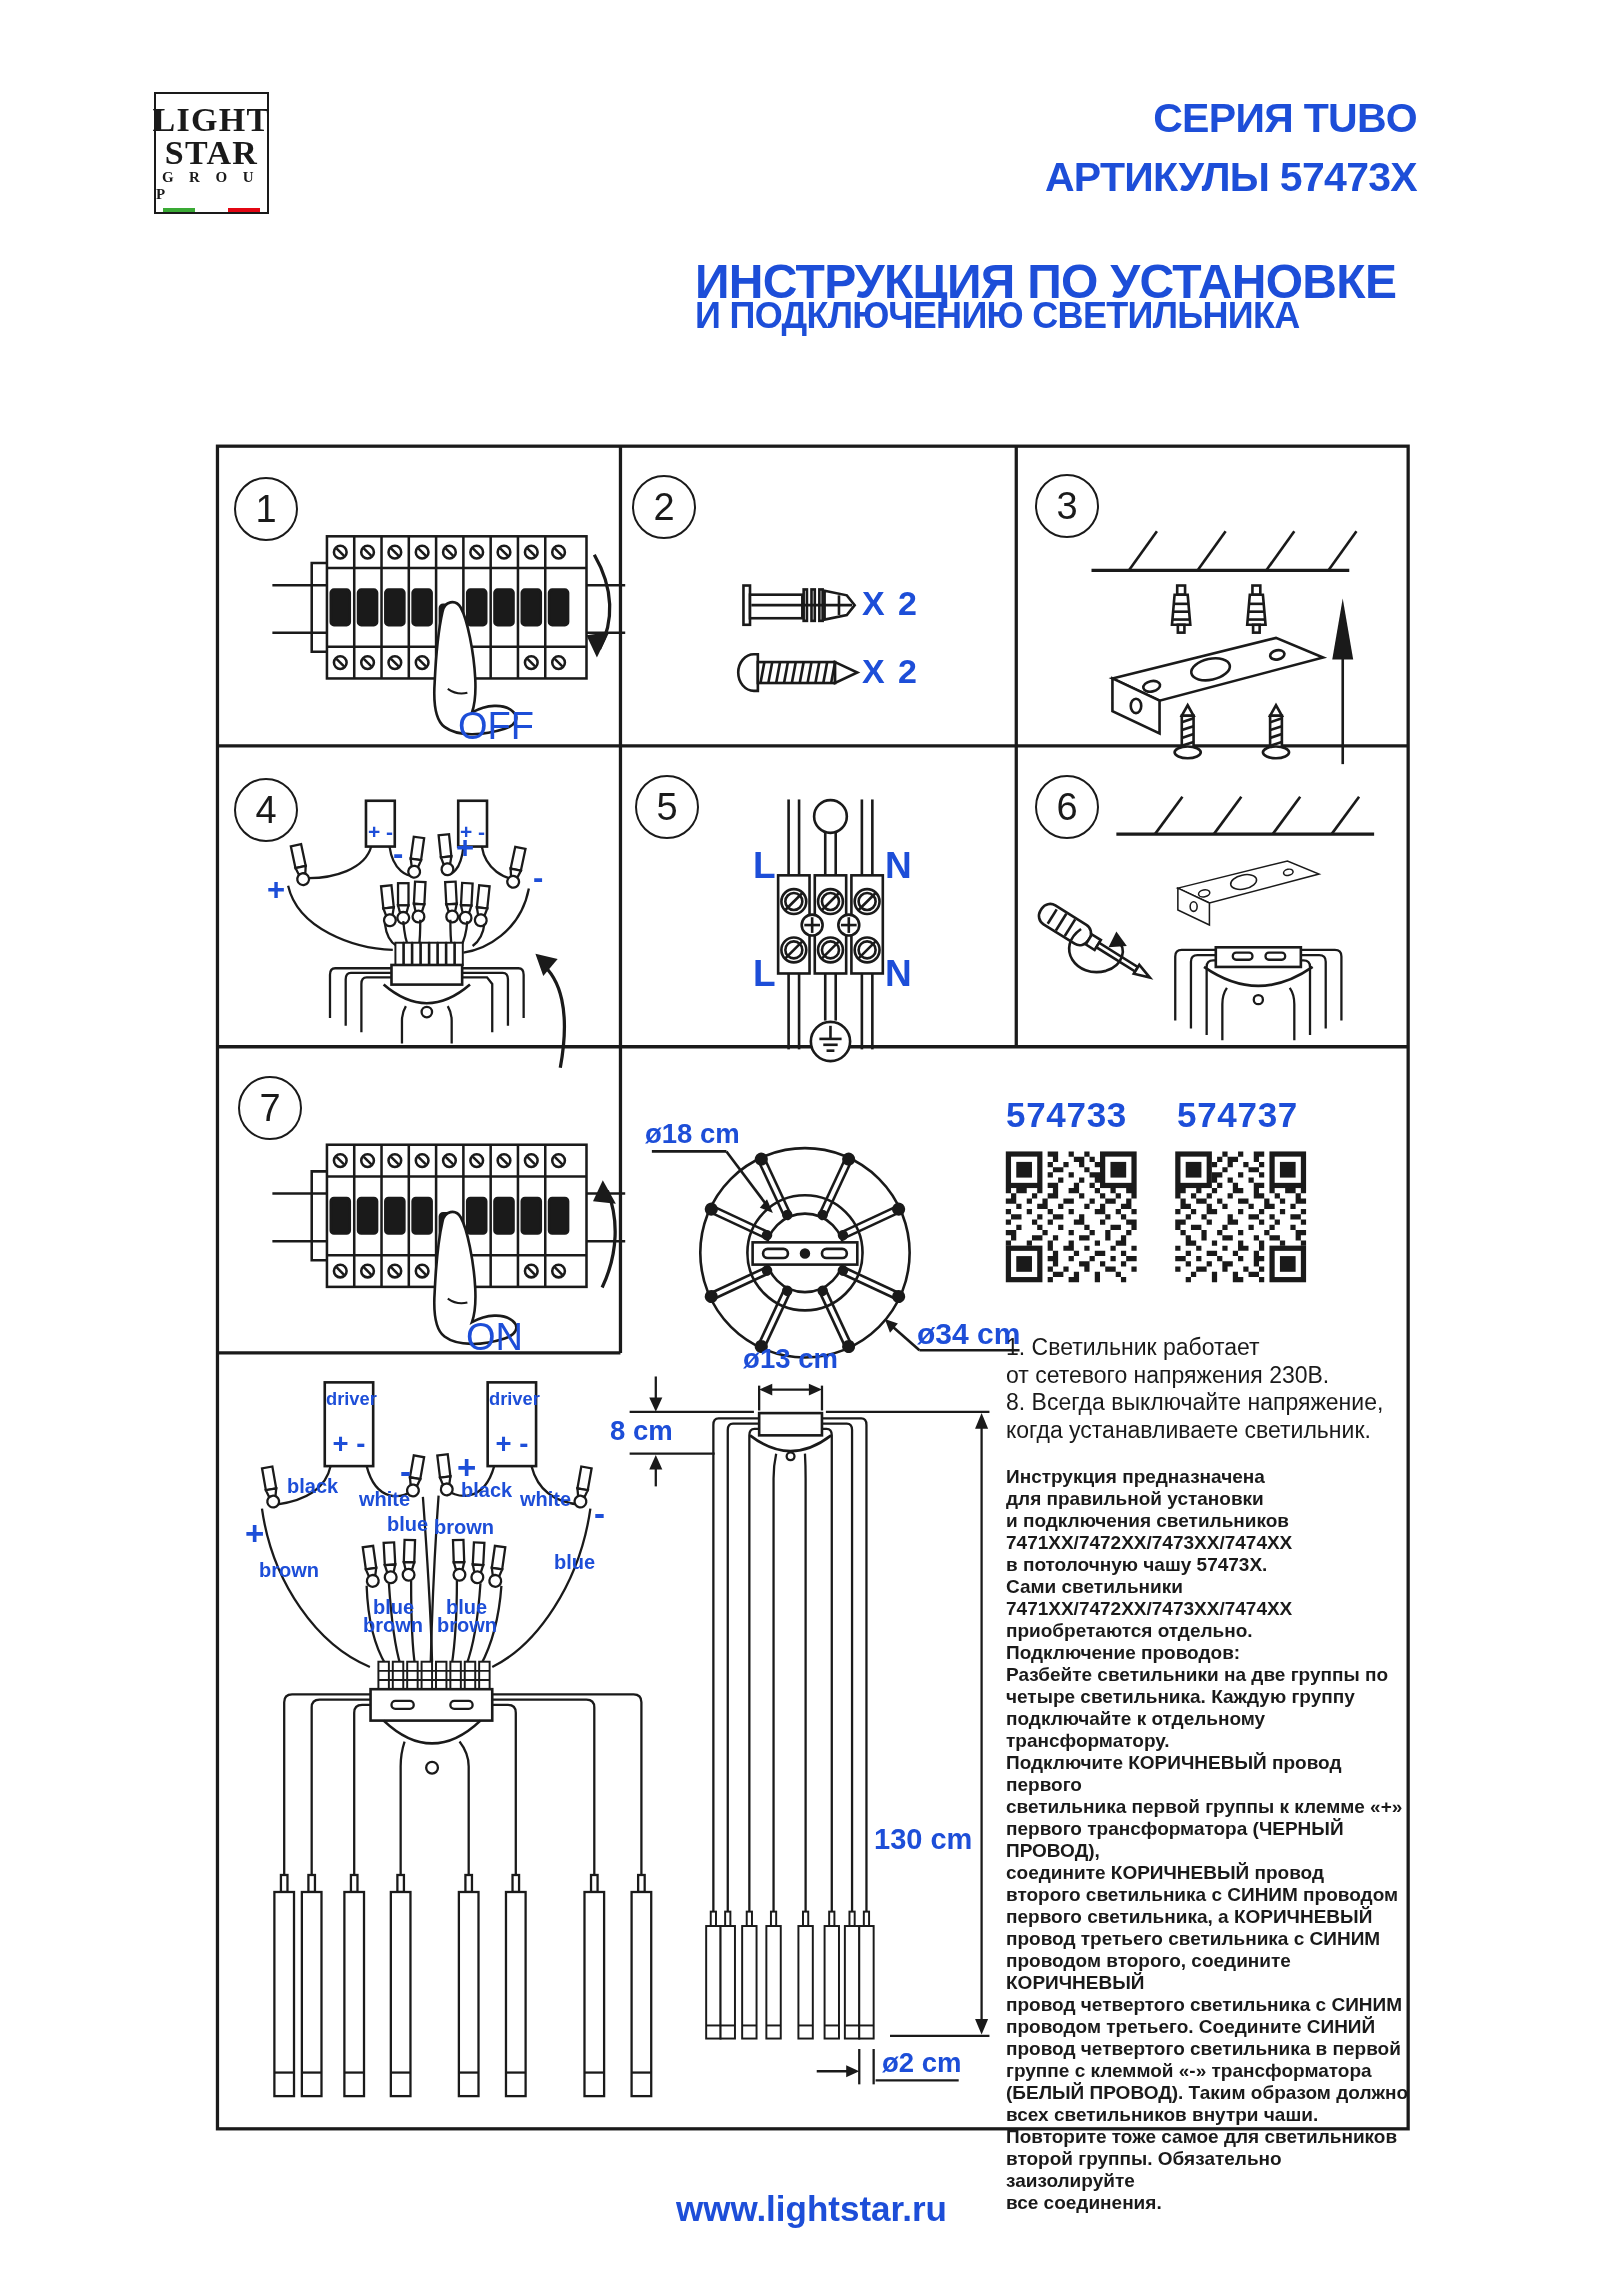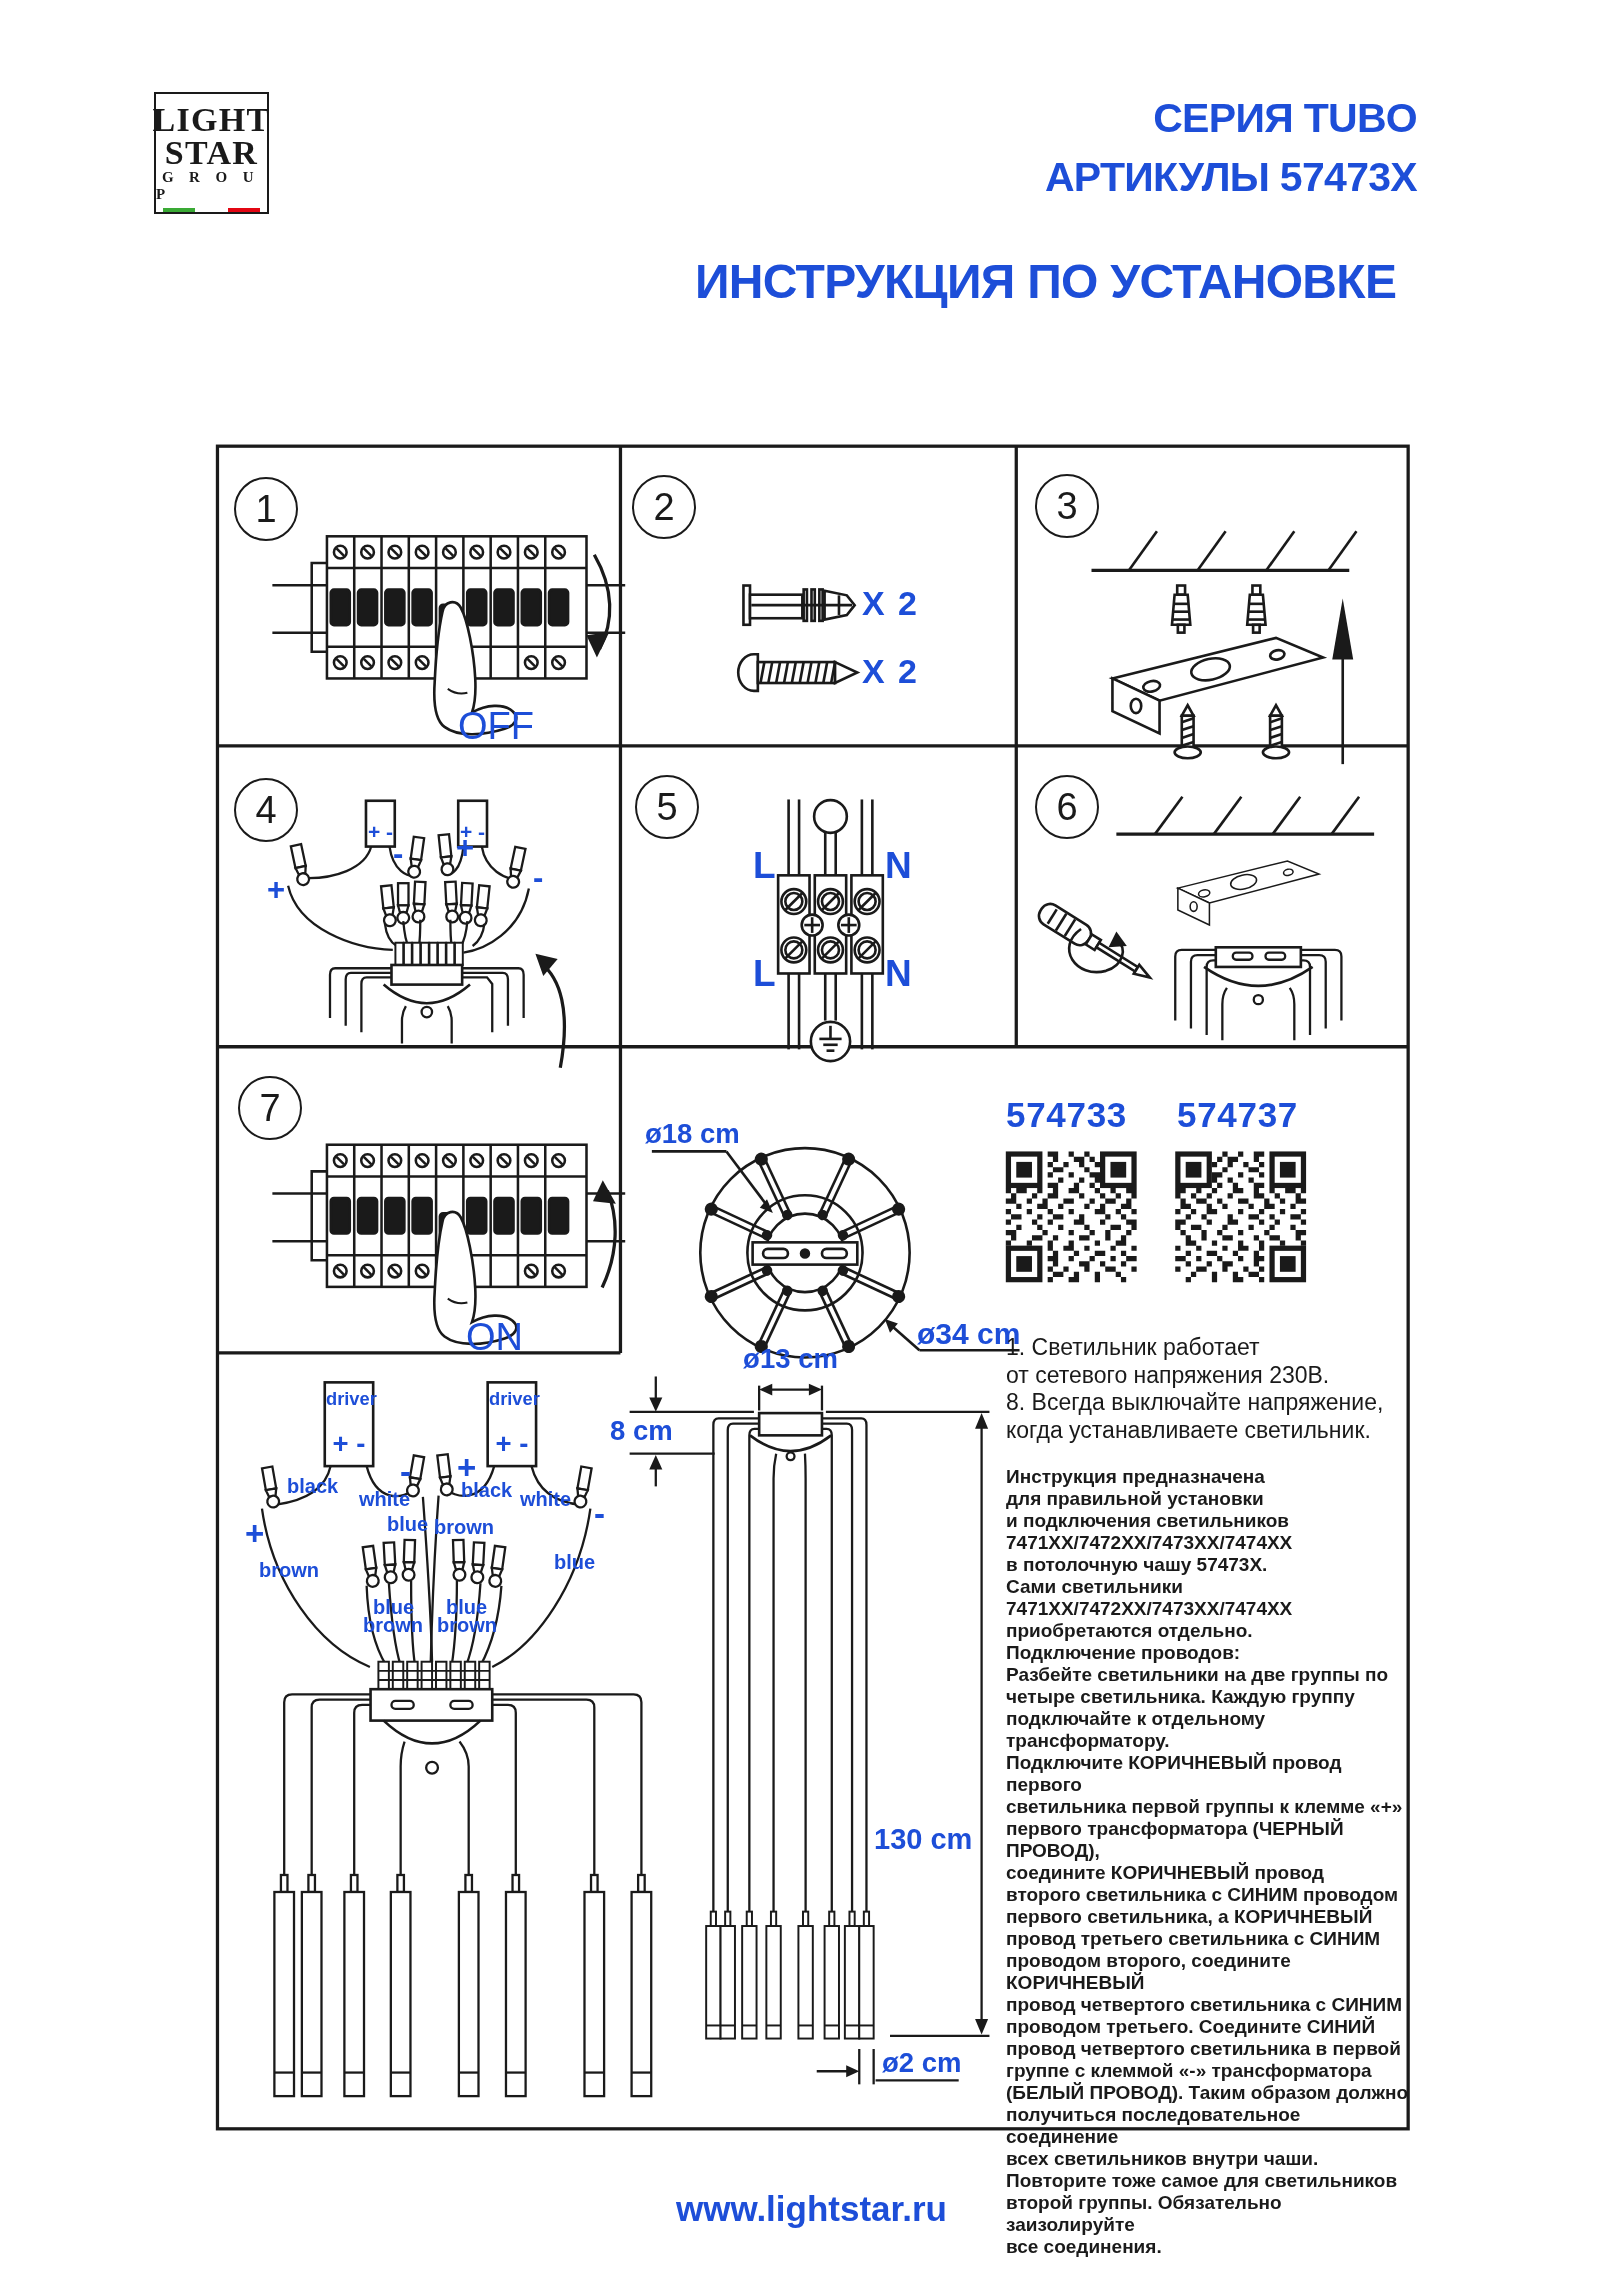--- a/index.html
+++ b/index.html
@@ -531,20 +531,21 @@
     <div class="logo-flag">
       <span style="background:#3aaa35"></span>
       <span style="background:#fff"></span>
       <span style="background:#e30613"></span>
     </div>
   </div>
 
   <div class="t tr" style="left:720px;top:97px;width:697px;font-size:41px;letter-spacing:-0.7px">СЕРИЯ TUBO</div>
   <div class="t tr" style="left:720px;top:156px;width:697px;font-size:41px;letter-spacing:-0.7px">АРТИКУЛЫ 57473X</div>
   <div class="t" style="left:695px;top:257px;font-size:48px;letter-spacing:-0.7px">ИНСТРУКЦИЯ ПО УСТАНОВКЕ</div>
+  <div class="t" style="left:695px;top:297px;font-size:36px;letter-spacing:-0.7px">И ПОДКЛЮЧЕНИЮ СВЕТИЛЬНИКА</div>
 
   <div class="circle-num" style="left:234px;top:477px">
       <span>1</span>
     </div>
   <div class="circle-num" style="left:632px;top:475px">
       <span>2</span>
     </div>
   <div class="circle-num" style="left:1035px;top:474px">
       <span>3</span>
     </div>
@@ -637,21 +638,20 @@
     <div class="instr-line">соедините КОРИЧНЕВЫЙ провод</div>
     <div class="instr-line">второго светильника с СИНИМ проводом</div>
     <div class="instr-line">первого светильника, а КОРИЧНЕВЫЙ</div>
     <div class="instr-line">провод третьего светильника с СИНИМ</div>
     <div class="instr-line">проводом второго, соедините КОРИЧНЕВЫЙ</div>
     <div class="instr-line">провод четвертого светильника с СИНИМ</div>
     <div class="instr-line">проводом третьего. Соедините СИНИЙ</div>
     <div class="instr-line">провод четвертого светильника в первой</div>
     <div class="instr-line">группе с клеммой «-» трансформатора</div>
     <div class="instr-line">(БЕЛЫЙ ПРОВОД). Таким образом должно</div>
-    <div class="instr-line">получиться последовательное соединение</div>
     <div class="instr-line">всех светильников внутри чаши.</div>
     <div class="instr-line">Повторите тоже самое для светильников</div>
     <div class="instr-line">второй группы. Обязательно заизолируйте</div>
     <div class="instr-line">все соединения.</div>
   </div>
 
   <div class="t tc" style="left:0px;top:2191px;width:1623px;font-size:35px">www.lightstar.ru</div>
 
 </div>
 

